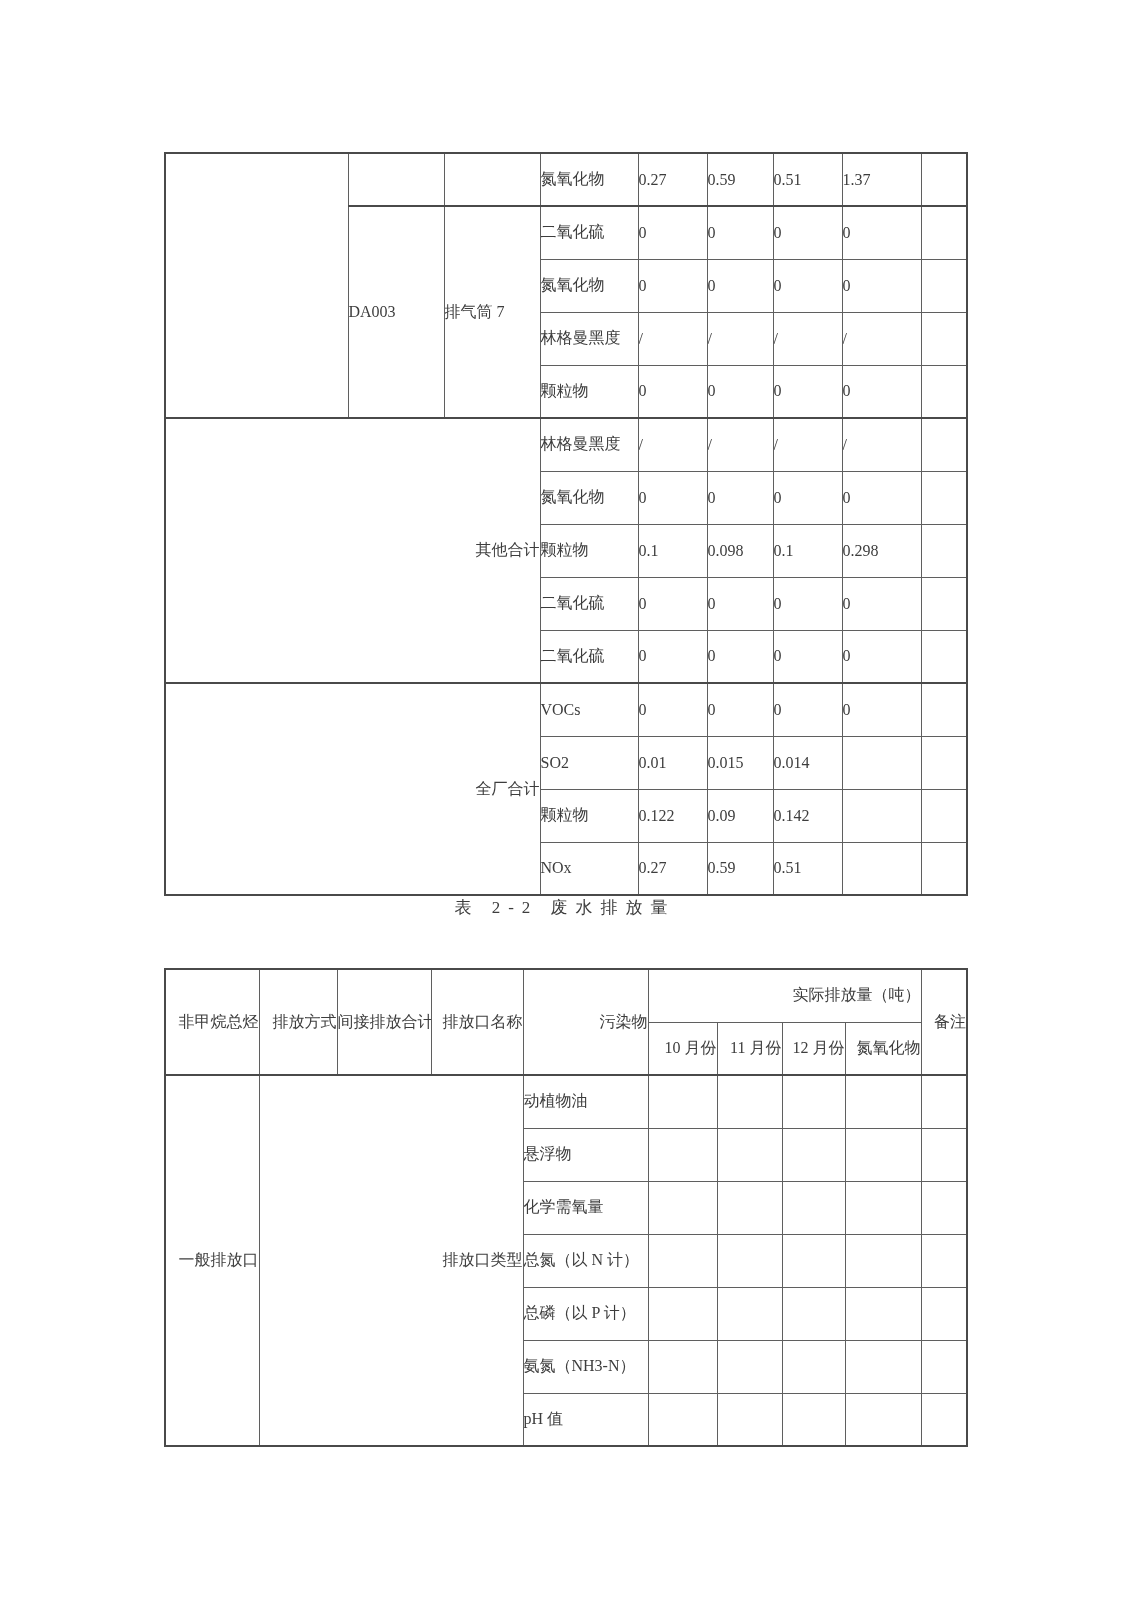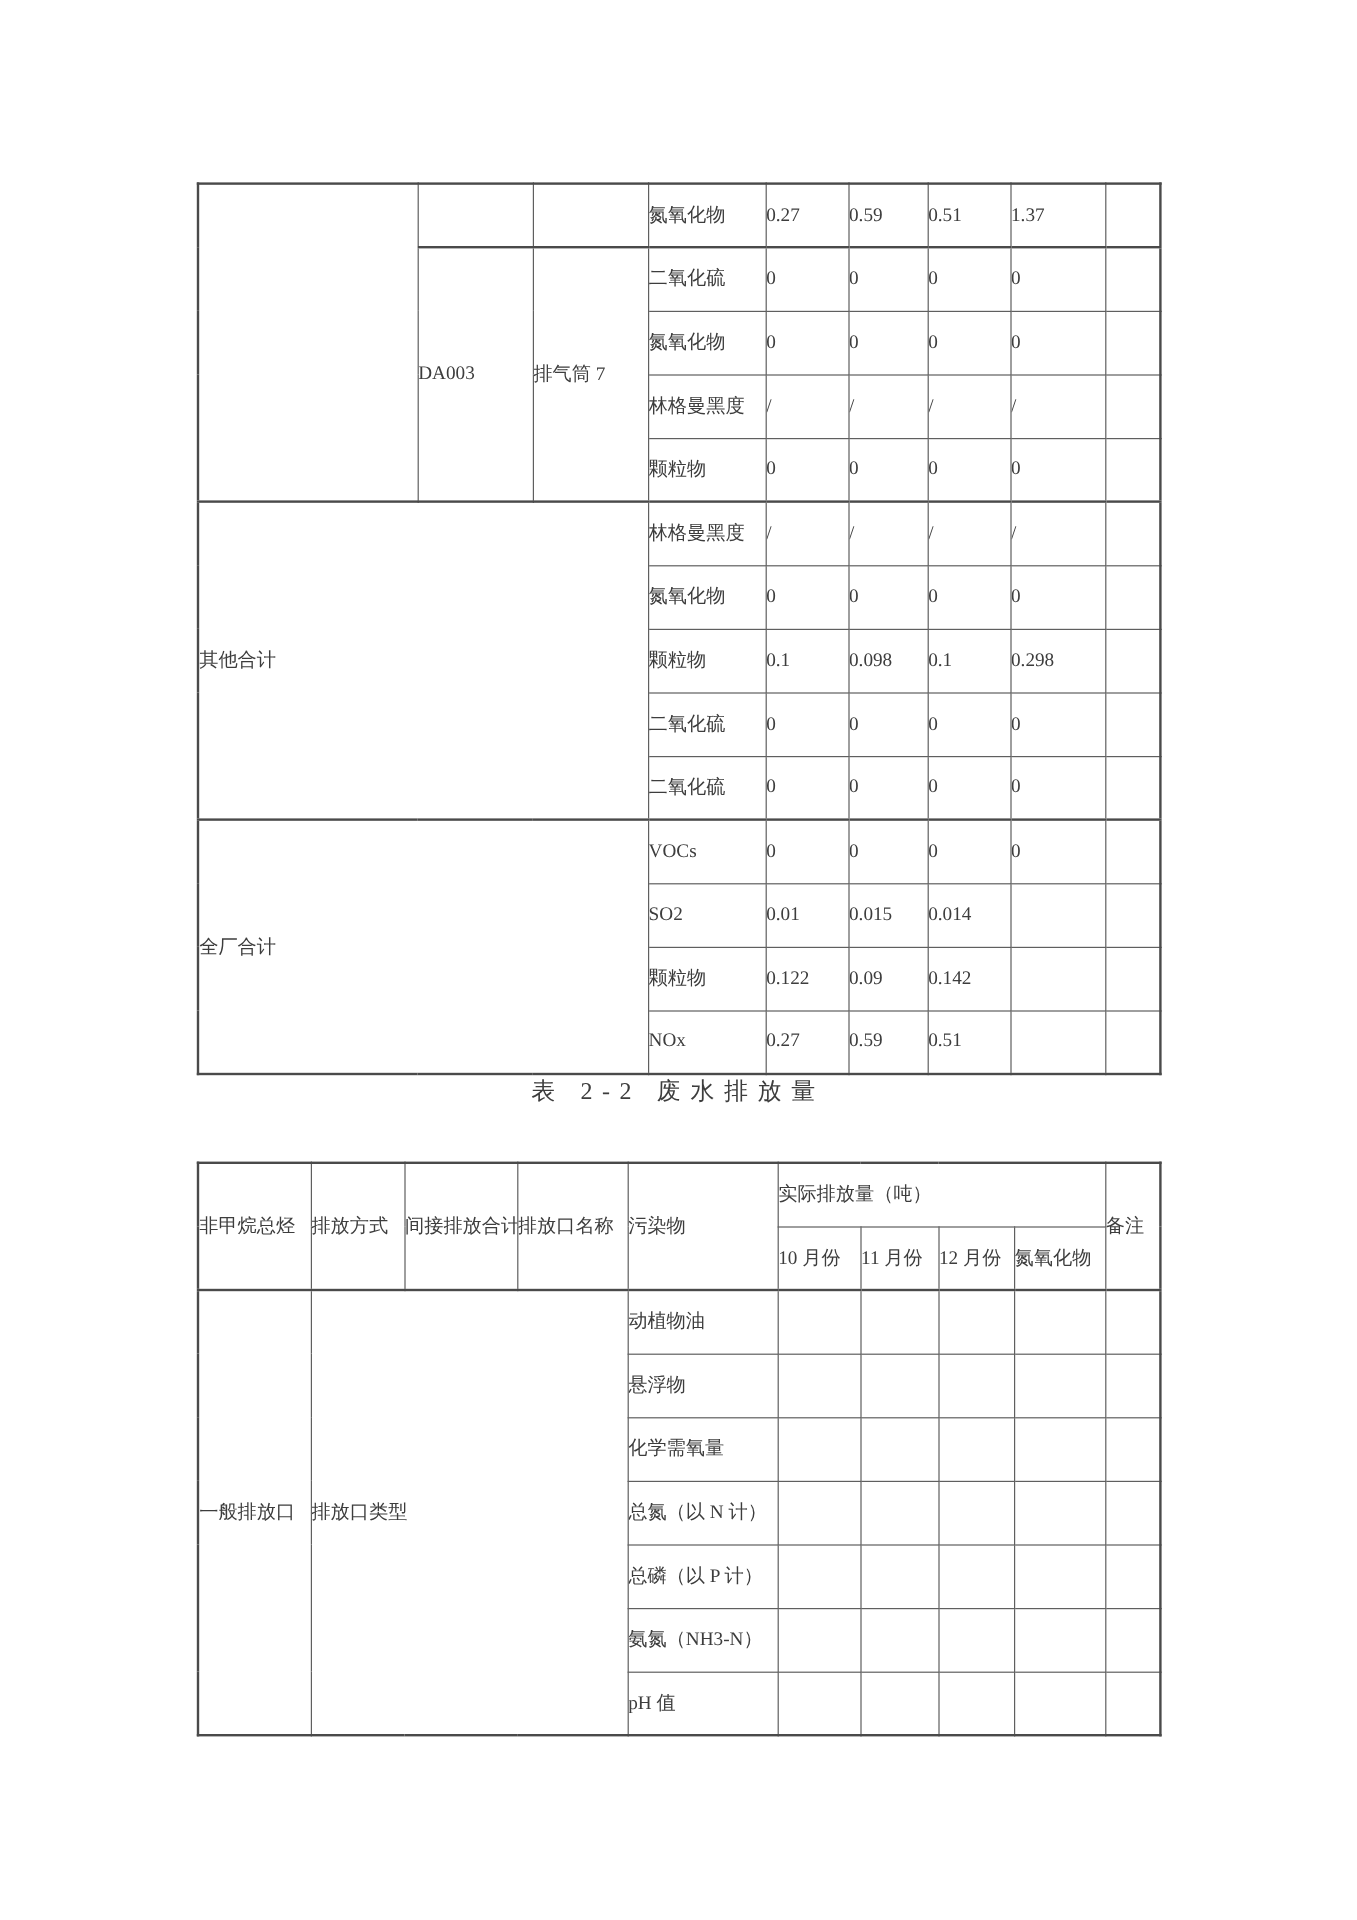--- a/index.html
+++ b/index.html
@@ -30,30 +30,30 @@
     border: 1px solid #5f5f5f;
     font-size: 16px;
     vertical-align: middle;
     padding: 0;
     overflow: hidden;
     white-space: nowrap;
   }
   table.grid tr { height: 53px; }
   tr.hdr1 { height: 53px; }
   tr.hdr2 { height: 55px; }
-  td.ctr { text-align: left; }
+  td.ctr { text-align: right; }
   td.lft { text-align: left; padding-left: 8px; }
   tr.sec > td { border-top: 2px solid #4a4a4a; }
   .doc-title {
     position: absolute;
     left: 164px;
     top: 896px;
     width: 802px;
     text-align: center;
-    font-size: 20px;
+    font-size: 17px;
     letter-spacing: 8px;
     color: #3d3d3d;
   }
 </style>
 </head>
 <body>
 
 <div class="page">
 
   <table class="grid" id="gas-table">

